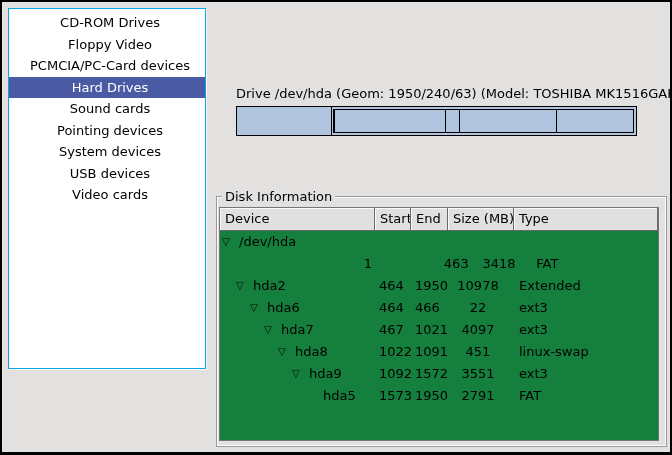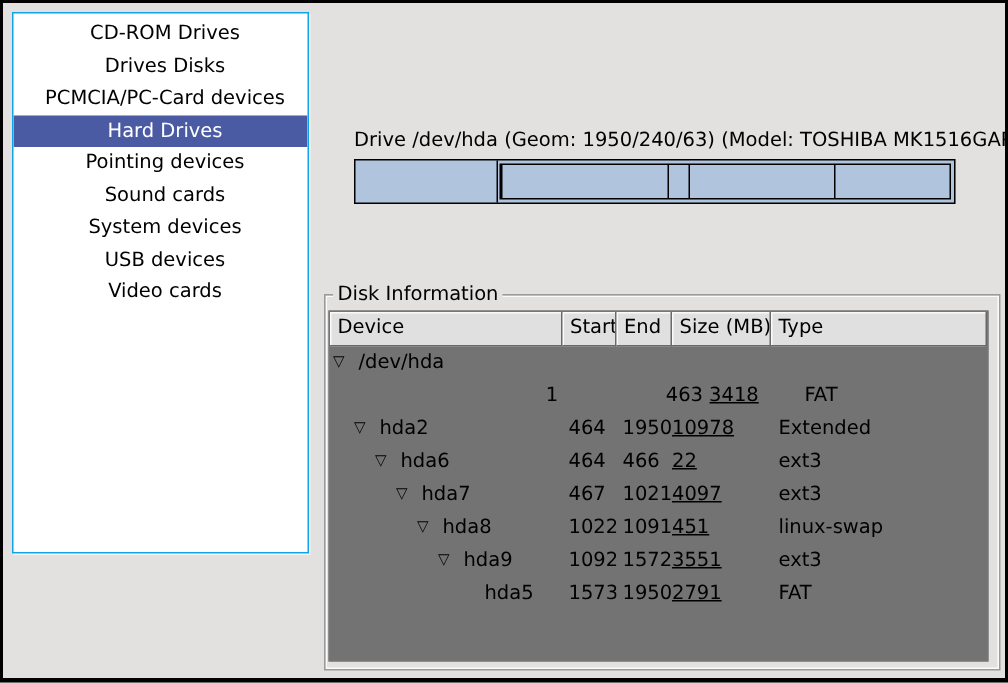--- a/index.html
+++ b/index.html
@@ -59,55 +59,55 @@
   }
   .groupbox-label {
     position:absolute; left:220px; top:187px; height:15px; line-height:15px;
     background:#e2e1e0; padding:0 3px; font-size:13px; color:#000;
     z-index:3;
   }
 
   
   .disk-table {
     position:absolute; left:217px; top:205px; width:440px; height:234px;
-    background:#737373; border:1px solid #767676;
+    background:#15803d; border:1px solid #767676;
     overflow:hidden;
   }
   .thead { display:flex; height:23px; }
   .th {
     height:23px; line-height:21px; padding-left:5px;
     font-size:13px; color:#000; background:#e0e0e0;
     border-right:1px solid #696969; border-bottom:1px solid #696969;
     box-shadow: inset 1px 1px 0 #fafafa;
     white-space:nowrap; overflow:hidden; cursor:default;
   }
   .th:last-child { border-right-width:1px; }
   .trow { display:flex; height:22px; line-height:22px; font-size:13px; color:#000; }
   .td { white-space:nowrap; overflow:hidden; }
   .td-device { position:relative; }
   .exp {
     position:absolute; top:0; font-size:10px; line-height:22px;
     color:#000; cursor:default;
   }
   .td-num { padding-left:4px; }
-  .td-size { text-align:left; padding-right:6px;text-decoration:underline; }
+  .td-size { text-align:center; padding-right:6px; }
   .td-type { padding-left:5px; }
 </style>
 </head>
 <body>
 
 <div class="window">
 
   <div class="sidebar" id="sidebar-list">
       <div class="side-item">CD-ROM Drives</div>
-      <div class="side-item">Drives Disks</div>
+      <div class="side-item">Floppy Video</div>
       <div class="side-item">PCMCIA/PC-Card devices</div>
       <div class="side-item selected">Hard Drives</div>
+      <div class="side-item">Sound cards</div>
       <div class="side-item">Pointing devices</div>
-      <div class="side-item">Sound cards</div>
       <div class="side-item">System devices</div>
       <div class="side-item">USB devices</div>
       <div class="side-item">Video cards</div>
     </div>
 
   <div class="drive-title">Drive /dev/hda (Geom: 1950/240/63) (Model: TOSHIBA MK1516GAP)</div>
 
   <div class="pbar" id="partition-bar">
       <div class="seg-primary" style="width: 23.7436%;"></div>
       <div class="extended" style="left: calc(23.7436% + 1px);">

